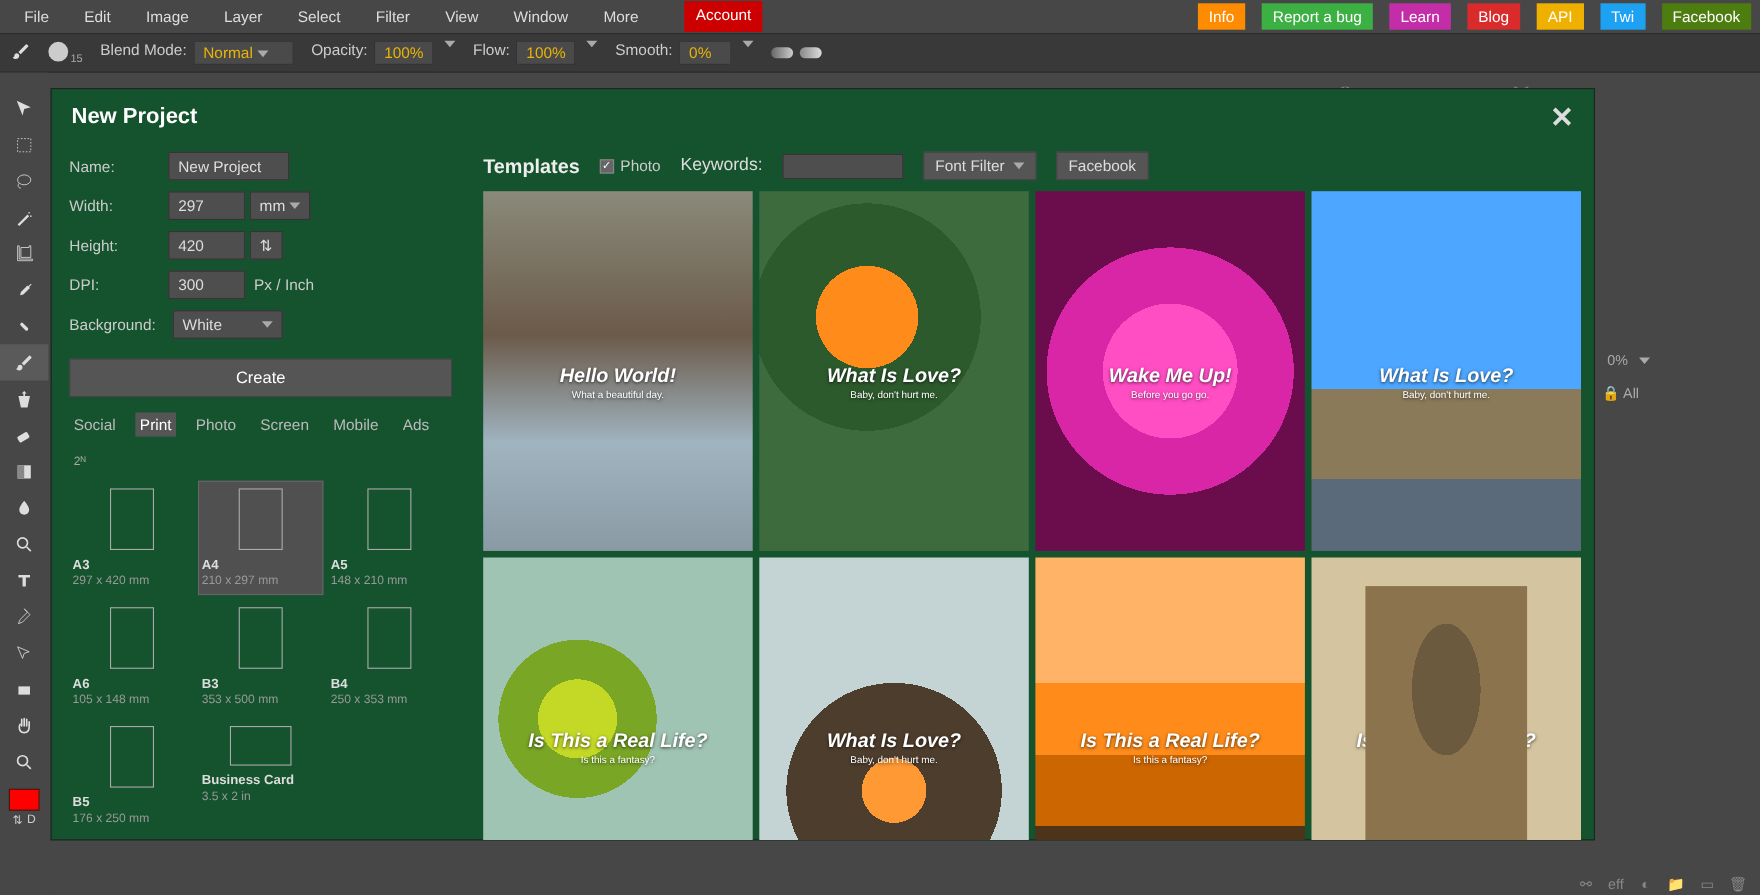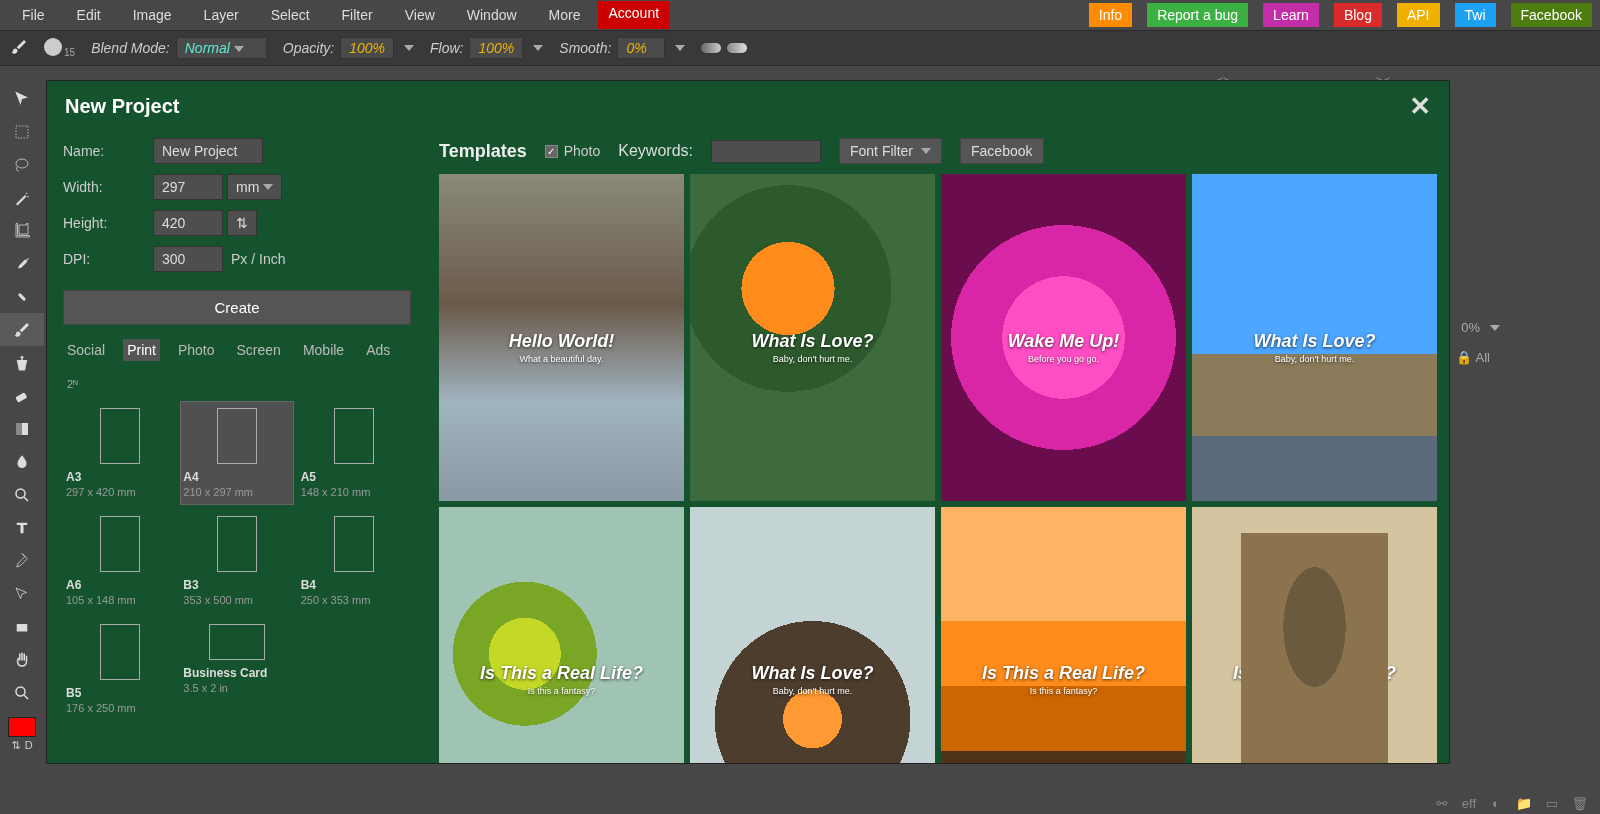--- a/index.html
+++ b/index.html
@@ -2,35 +2,35 @@
 <html><head>
 <meta charset="utf-8">
 <style>
 * { margin: 0; padding: 0; box-sizing: border-box; font-family: Arial, sans-serif; }
 body { background: #474747; color: #ddd; width: 1600px; height: 814px; overflow: hidden; position: relative; }
 
 
 .menubar { height: 30px; background: #474747; display: flex; align-items: center; padding: 0 8px; justify-content: space-between; }
 .menu-left { display: flex; gap: 4px; }
 .menu-item { padding: 6px 14px; color: #ddd; font-size: 14px; cursor: pointer; }
-.menu-account { background: #c00; color: #fff; padding: 4px 10px; font-size: 14px; margin-left: 0; }
+.menu-account { background: #c00; color: #fff; padding: 4px 10px; font-size: 14px; margin-left: 24px; }
 .menu-right { display: flex; gap: 15px; }
 .pill { color: #fff; padding: 4px 10px; font-size: 14px; cursor: pointer; }
 .pill-info { background: #ff8c00; }
 .pill-bug { background: #3cb043; }
 .pill-learn { background: #c42da8; }
 .pill-blog { background: #d92b2b; }
 .pill-api { background: #f0b000; }
 .pill-twi { background: #1da1f2; }
 .pill-fb { background: #4d7c0f; }
 
 
 .optbar { height: 36px; background: #393939; display: flex; align-items: center; padding: 0 10px; gap: 16px; color: #ccc; font-size: 14px; border-top: 1px solid #2a2a2a; border-bottom: 1px solid #2a2a2a;}
-.opt-group { display: flex; align-items: center; gap: 6px; font-style: italic; }
-.opt-select { background: #4a4a4a; border: 1px solid #333; color: #5eead4; padding: 2px 22px 2px 8px; font-size: 14px; position: relative; }
+.opt-group { display: flex; gap: 6px; }
+.opt-select { background: #4a4a4a; border: 1px solid #333; color: #eab308; padding: 2px 22px 2px 8px; font-size: 14px; position: relative; }
 .opt-val { background: #4a4a4a; border: 1px solid #333; color: #eab308; padding: 2px 8px; font-size: 14px; min-width: 48px; display:inline-block;}
 .caret { display: inline-block; width: 0; height: 0; border-left: 5px solid transparent; border-right: 5px solid transparent; border-top: 6px solid #aaa; margin-left: 4px; vertical-align: middle;}
 .brush-ic { width:18px; height:18px; border-radius:50%; background:#ccc; display:inline-block;}
 .brush-sz { font-size:10px; color:#aaa; margin-left:2px;}
 
 
 .toolbar { position: absolute; left: 0; top: 66px; width: 44px; bottom: 0; background: #474747; display: flex; flex-direction: column; align-items: center; padding-top: 16px; gap: 0; }
 .tool { width: 44px; height: 33px; display: flex; align-items: center; justify-content: center; color: #ddd; cursor: pointer; font-size: 16px;}
 .tool.active { background: #5a5a5a; }
 .tool svg { width: 18px; height: 18px; fill: #ddd; }
@@ -311,20 +311,27 @@
       </div>
       <div class="frow">
         <span class="flabel">Height:</span>
         <input class="finput" value="420" style="">
         <span class="swap-btn">⇅</span>
       </div>
       <div class="frow">
         <span class="flabel">DPI:</span>
         <input class="finput" value="300" style="">
         <span class="ftext">Px / Inch</span>
+      </div>
+      <div class="frow">
+        <span class="flabel">Background:</span>
+        <span class="fsel wide">
+            <span>White</span>
+            <span class="caret"></span>
+          </span>
       </div>
       <button class="create-btn">Create</button>
 
       <div class="ptabs">
         <span class="ptab">Social</span>
         <span class="ptab active">Print</span>
         <span class="ptab">Photo</span>
         <span class="ptab">Screen</span>
         <span class="ptab">Mobile</span>
         <span class="ptab">Ads</span>

